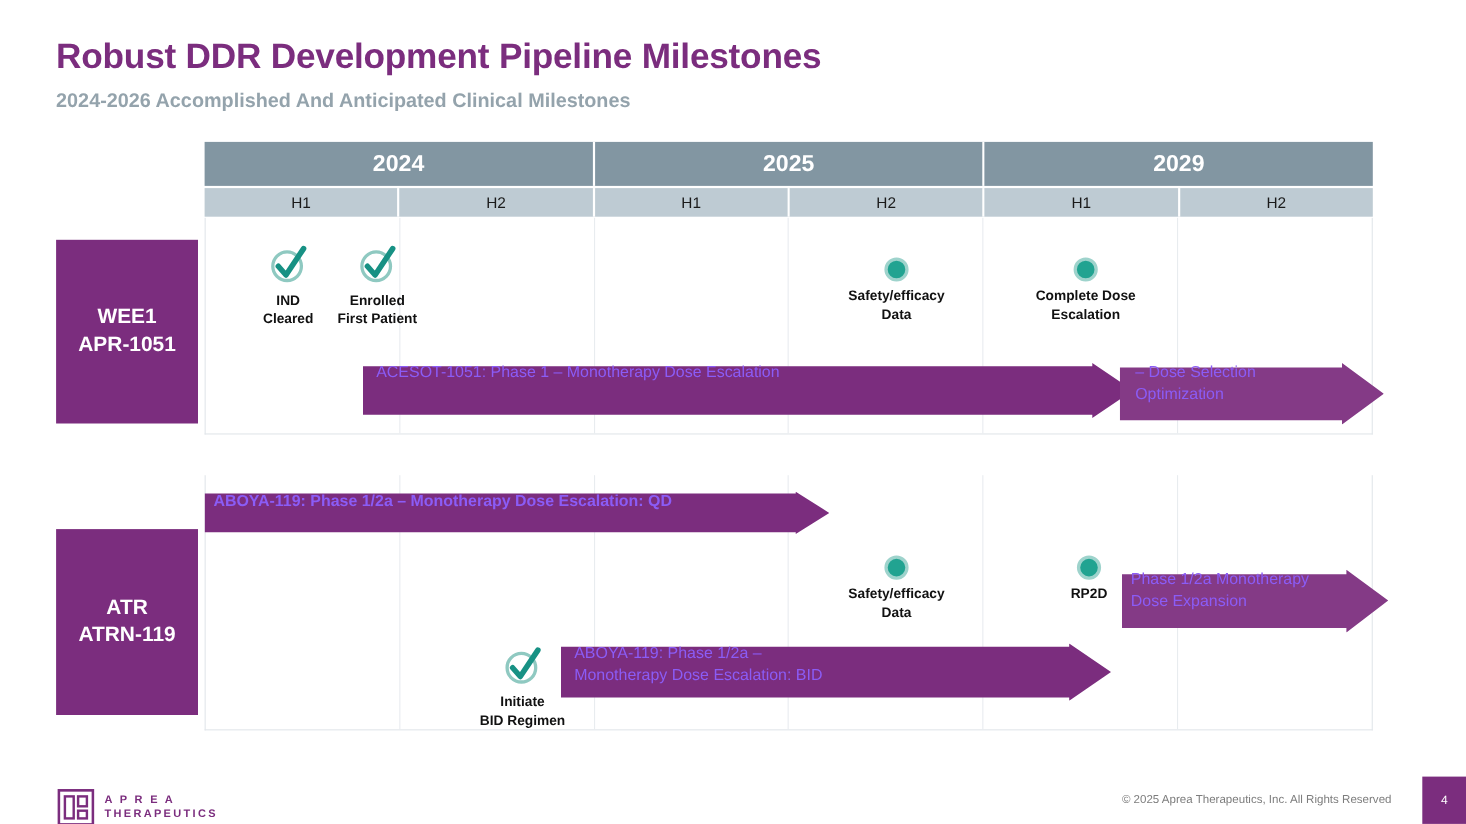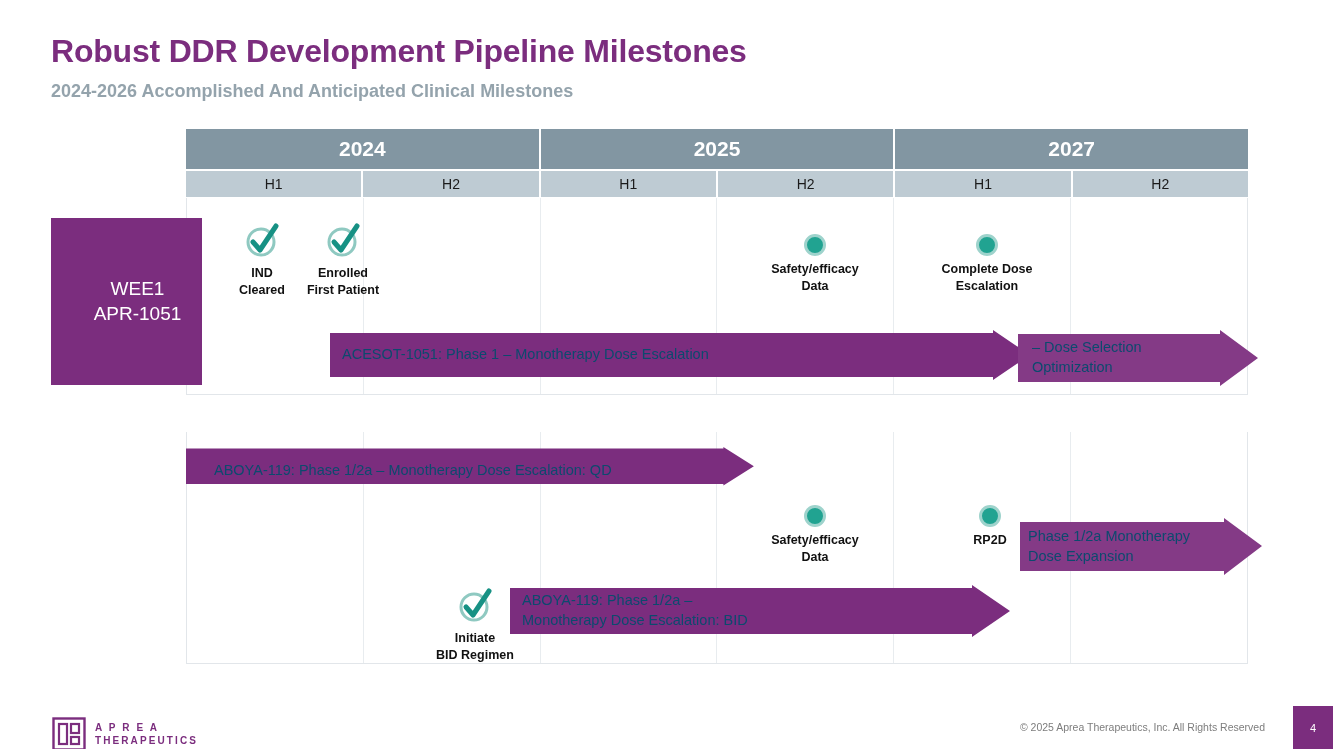--- a/index.html
+++ b/index.html
@@ -55,41 +55,41 @@
     flex:1;border-right:1px solid #E8ECEF;box-sizing:border-box;
   }
   .grid-body .cell:last-child{border-right:none;}
   #grid-wee1{top:198px;height:197px;}
   #grid-atr{top:432px;height:232px;}
 
   
   .drug-box{
     position:absolute;background:#7B2D7E;color:#ffffff;
     display:flex;flex-direction:column;align-items:center;justify-content:center;
-    font-size:19px;font-weight:normal;line-height:1.28;text-align:center;padding-left:22px;
+    font-size:19px;font-weight:bold;line-height:1.28;text-align:center;
   }
   #drug-wee1{left:51px;top:218px;width:129px;height:167px;}
   #drug-atr{left:51px;top:481px;width:129px;height:169px;}
 
   
   .ms{position:absolute;display:flex;flex-direction:column;align-items:center;}
   .ms-label{
     font-size:12.5px;font-weight:bold;color:#111111;
     text-align:center;line-height:1.32;white-space:pre-line;margin-top:5px;
   }
   .ms-check{width:40px;height:40px;display:block;}
   .ms-dot{
     width:22px;height:22px;border-radius:50%;
     background:#21A391;border:3px solid #9ED3CC;box-sizing:border-box;
   }
 
   
   .arrow{
-    position:absolute;display:flex;align-items:center;
-    color:#0c4a6e;box-sizing:border-box;
+    position:absolute;display:flex;
+    color:#8b5cf6;box-sizing:border-box;
   }
   .arrow .arrow-text{
     position:relative;z-index:2;
     font-size:14.5px;line-height:1.36;white-space:pre-line;
   }
   .arrow-bg{position:absolute;inset:0;z-index:1;}
 
   
   .footer-logo{position:absolute;left:52px;top:705px;display:flex;align-items:center;gap:9px;margin-top:12px;}
   .logo-mark{width:34px;height:34px;display:block;}
@@ -112,21 +112,21 @@
 <body>
 
 <div class="slide">
 
   <div class="title">Robust DDR Development Pipeline Milestones</div>
   <div class="subtitle">2024-2026 Accomplished And Anticipated Clinical Milestones</div>
 
   <div class="hdr-years">
     <div class="hdr-year">2024</div>
     <div class="hdr-year">2025</div>
-    <div class="hdr-year">2027</div>
+    <div class="hdr-year">2029</div>
   </div>
   <div class="hdr-halves">
     <div class="hdr-half">H1</div>
     <div class="hdr-half">H2</div>
     <div class="hdr-half">H1</div>
     <div class="hdr-half">H2</div>
     <div class="hdr-half">H1</div>
     <div class="hdr-half">H2</div>
   </div>
 
@@ -145,20 +145,24 @@
     <div class="cell"></div>
     <div class="cell"></div>
     <div class="cell"></div>
     <div class="cell"></div>
   </div>
 
   <div class="drug-box" id="drug-wee1">
     <span>WEE1</span>
     <span>APR-1051</span>
   </div>
+  <div class="drug-box" id="drug-atr">
+    <span>ATR</span>
+    <span>ATRN-119</span>
+  </div>
 
   <div class="arrow" style="left:330px;top:330px;width:700px;height:50px;padding-left:12px;">
     <svg class="arrow-bg" viewBox="0 0 700 50" preserveAspectRatio="none">
       <polygon points="0,3 663,3 663,0 700,25 663,50 663,47 0,47" fill="#7B2D7E"></polygon>
     </svg>
     <span class="arrow-text">ACESOT-1051: Phase 1 – Monotherapy Dose Escalation</span>
   </div>
 
   <div class="arrow" style="left:1018px;top:330px;width:240px;height:56px;padding-left:14px;">
     <svg class="arrow-bg" viewBox="0 0 240 56" preserveAspectRatio="none">
@@ -188,21 +192,21 @@
     <div class="ms-dot"></div>
     <div class="ms-label">Safety/efficacy
 Data</div>
   </div>
   <div class="ms" style="left:927px;top:234px;width:120px;">
     <div class="ms-dot"></div>
     <div class="ms-label">Complete Dose
 Escalation</div>
   </div>
 
-  <div class="arrow" style="left:186px;top:447px;width:568px;height:48px;padding-left:28px;">
+  <div class="arrow" style="left:186px;top:447px;width:568px;height:48px;padding-left:8px;font-weight:bold;">
     <svg class="arrow-bg" viewBox="0 0 708 48" preserveAspectRatio="none">
       <polygon points="0,2 670,2 670,0 708,24 670,48 670,46 0,46" fill="#7B2D7E"></polygon>
     </svg>
     <span class="arrow-text">ABOYA-119: Phase 1/2a – Monotherapy Dose Escalation: QD</span>
   </div>
 
   <div class="arrow" style="left:1020px;top:518px;width:242px;height:57px;padding-left:8px;">
     <svg class="arrow-bg" viewBox="0 0 242 57" preserveAspectRatio="none">
       <polygon points="0,4 204,4 204,0 242,28 204,57 204,53 0,53" fill="#843A86"></polygon>
     </svg>

